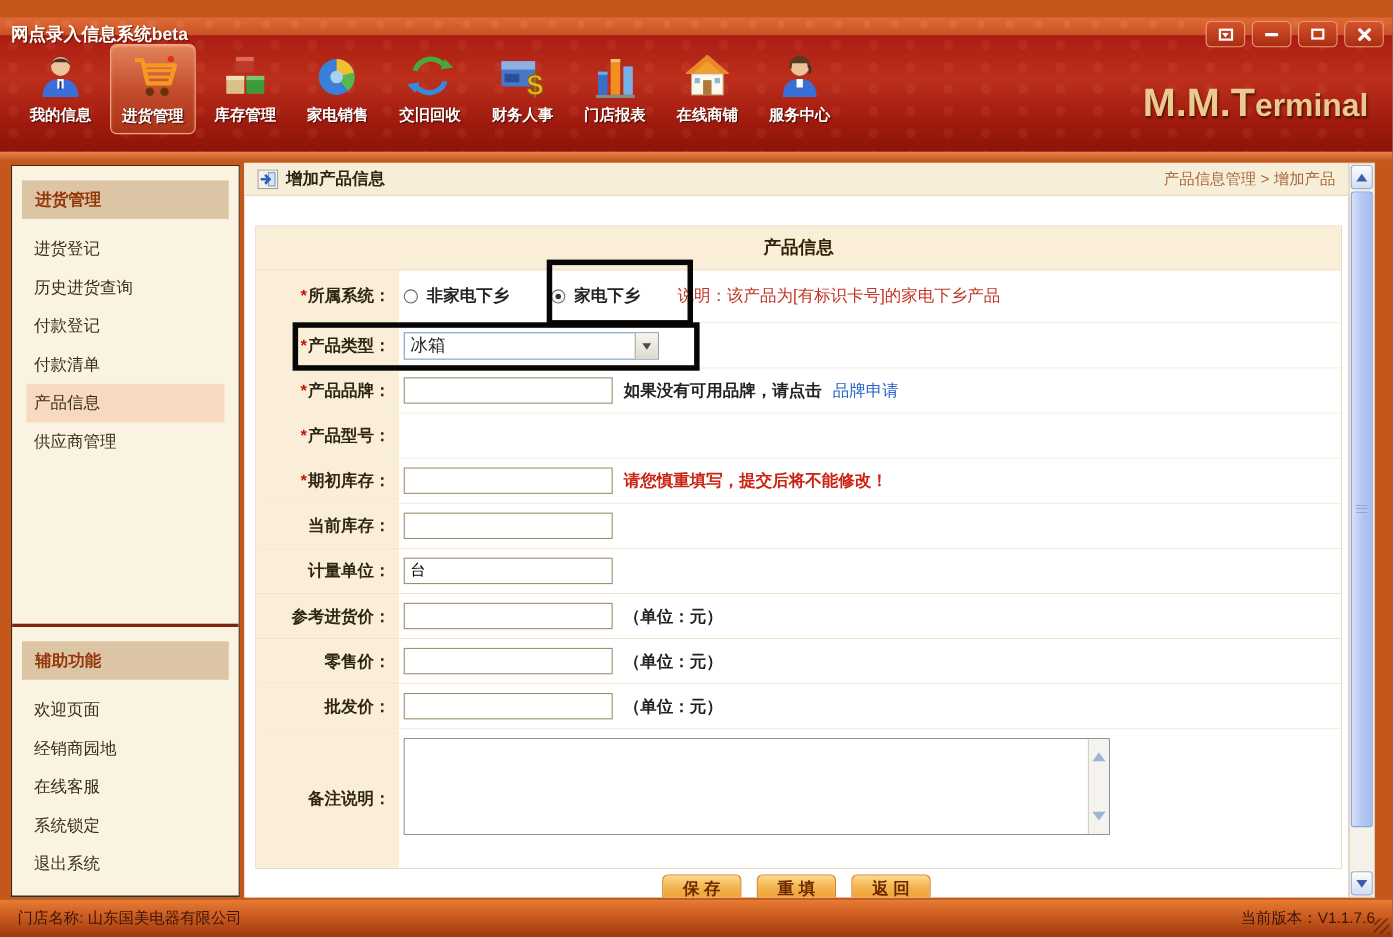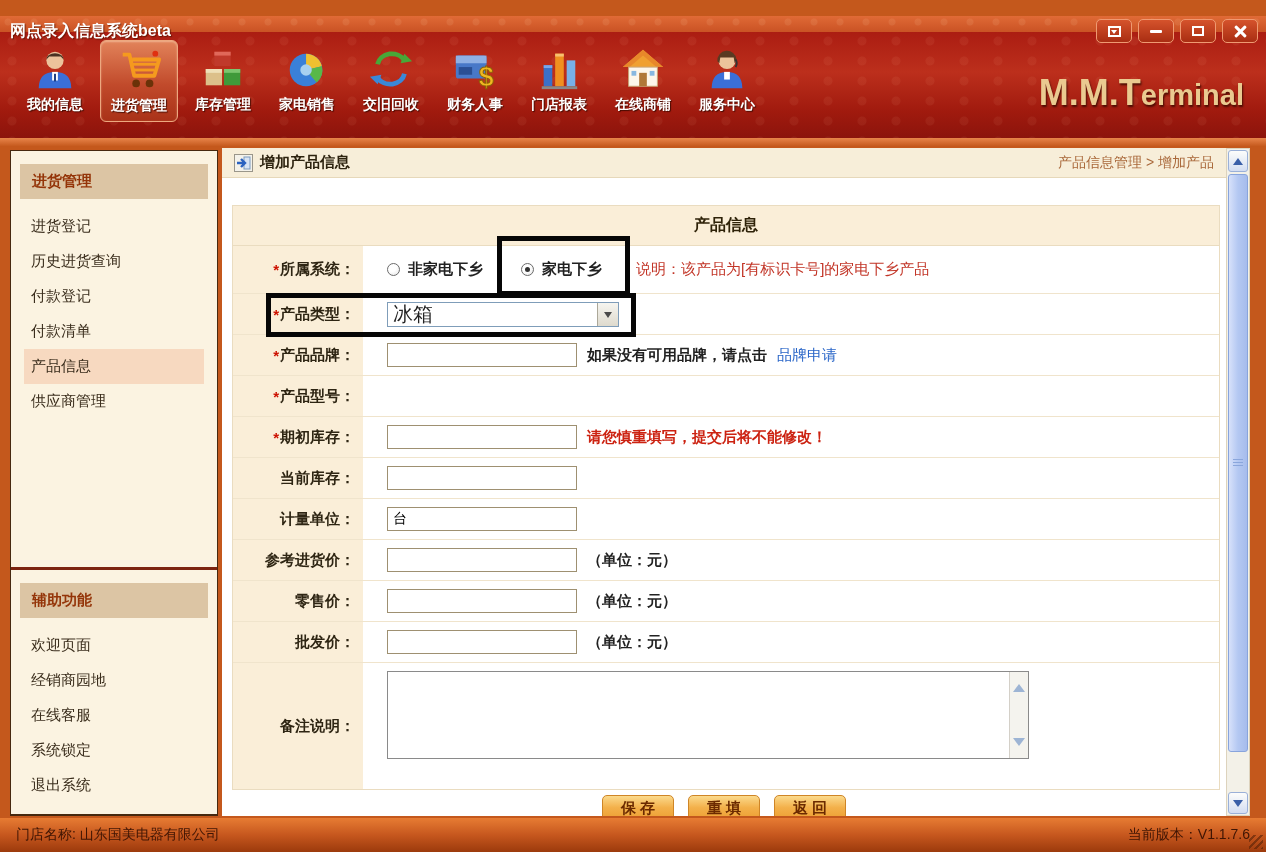--- a/index.html
+++ b/index.html
@@ -67,40 +67,40 @@
   .content-header .crumb { margin-left:auto; color:#a9683a; font-size:14px; }
 
   .form-table { margin:27px 6px 0 10px; border:1px solid #eadcc0; }
   .ft-head { height:40px; background:#faeed8; border-bottom:1px solid #eadcc0;
     display:flex; align-items:center; justify-content:center; font-weight:bold; font-size:16px; color:#2e2208; }
   .ft-row { display:flex; border-bottom:1px solid #f0e4cc; min-height:41px; }
   .ft-row:last-child { border-bottom:none; }
   .ft-label { flex:0 0 130px; background:#faeed8; display:flex; align-items:center; justify-content:flex-end;
     padding:0 8px 0 0; font-size:15px; color:#2e2513; font-weight:bold; white-space:nowrap; }
   .ft-label .req { color:#cc1100; margin-right:1px; font-weight:bold; }
-  .ft-field { flex:1; background:#fff; display:flex; align-items:center; padding-left:24px; gap:10px; font-size:15px; color:#222; }
+  .ft-field { flex:1; background:#fff; display:flex; align-items:center; padding-left:4px; gap:10px; font-size:15px; color:#222; }
   .row-system { min-height:48px; }
   .row-remark { min-height:126px; }
   .row-remark .ft-field { align-items:flex-start; padding-top:8px; }
 
   .txt-input { width:190px; height:24px; border:1px solid #9e9071; background:#fff; font-size:14px;
     padding:2px 5px; font-family:"Liberation Sans",sans-serif; }
   .radio-group { display:flex; align-items:center; gap:8px; font-weight:bold; }
   .radio { width:13px; height:13px; border-radius:50%; border:1px solid #6b6b6b;
     background:radial-gradient(circle at 35% 30%, #fff 40%, #e4e4e4); display:inline-block; position:relative; cursor:pointer; }
   .radio.checked::after { content:""; position:absolute; left:3px; top:3px; width:5px; height:5px; border-radius:50%; background:#333; }
   .radio-opt1 { margin-right:28px; }
   .note-red { color:#c23527; font-size:15px; margin-left:24px; white-space:nowrap; }
   .warn-red { color:#cc2211; font-size:15px; font-weight:bold; }
   .hint-txt { color:#222; font-weight:bold;text-align:right; }
   .link-blue { color:#2a66c8; cursor:pointer; }
   .unit-txt { font-weight:bold; color:#222; }
 
   .combo { width:232px; height:25px; border:1px solid #7f9db9; background:#fff; display:flex; align-items:center; cursor:pointer; }
-  .combo .cval { flex:1; padding:0 5px; font-size:20px; color:#222; }
+  .combo .cval { flex:1; padding:0 5px; font-size:16px; color:#222; }
   .combo .cbtn { width:21px; height:100%; background:linear-gradient(180deg,#f6f5f0 0%,#dedacd 100%);
     border-left:1px solid #aca899; display:flex; align-items:center; justify-content:center; }
   .combo .cbtn::after { content:""; border:4px solid transparent; border-top:6px solid #4a4a4a; margin-top:5px; }
 
   .textarea-wrap { position:relative; width:642px; height:88px; border:1px solid #8a8a8a; background:#fff; }
   .textarea-wrap textarea { width:calc(100% - 20px); height:100%; border:none; outline:none; resize:none;
     font-family:"Liberation Sans",sans-serif; font-size:14px; padding:4px; }
   .ta-scroll { position:absolute; right:0; top:0; width:19px; height:100%; border-left:1px solid #d4d0c8; background:#f4f3ee; }
   .ta-up,.ta-down { position:absolute; right:3px; width:0; height:0; border:6px solid transparent; }
   .ta-up { top:6px; border-bottom:8px solid #9db4d4; }

